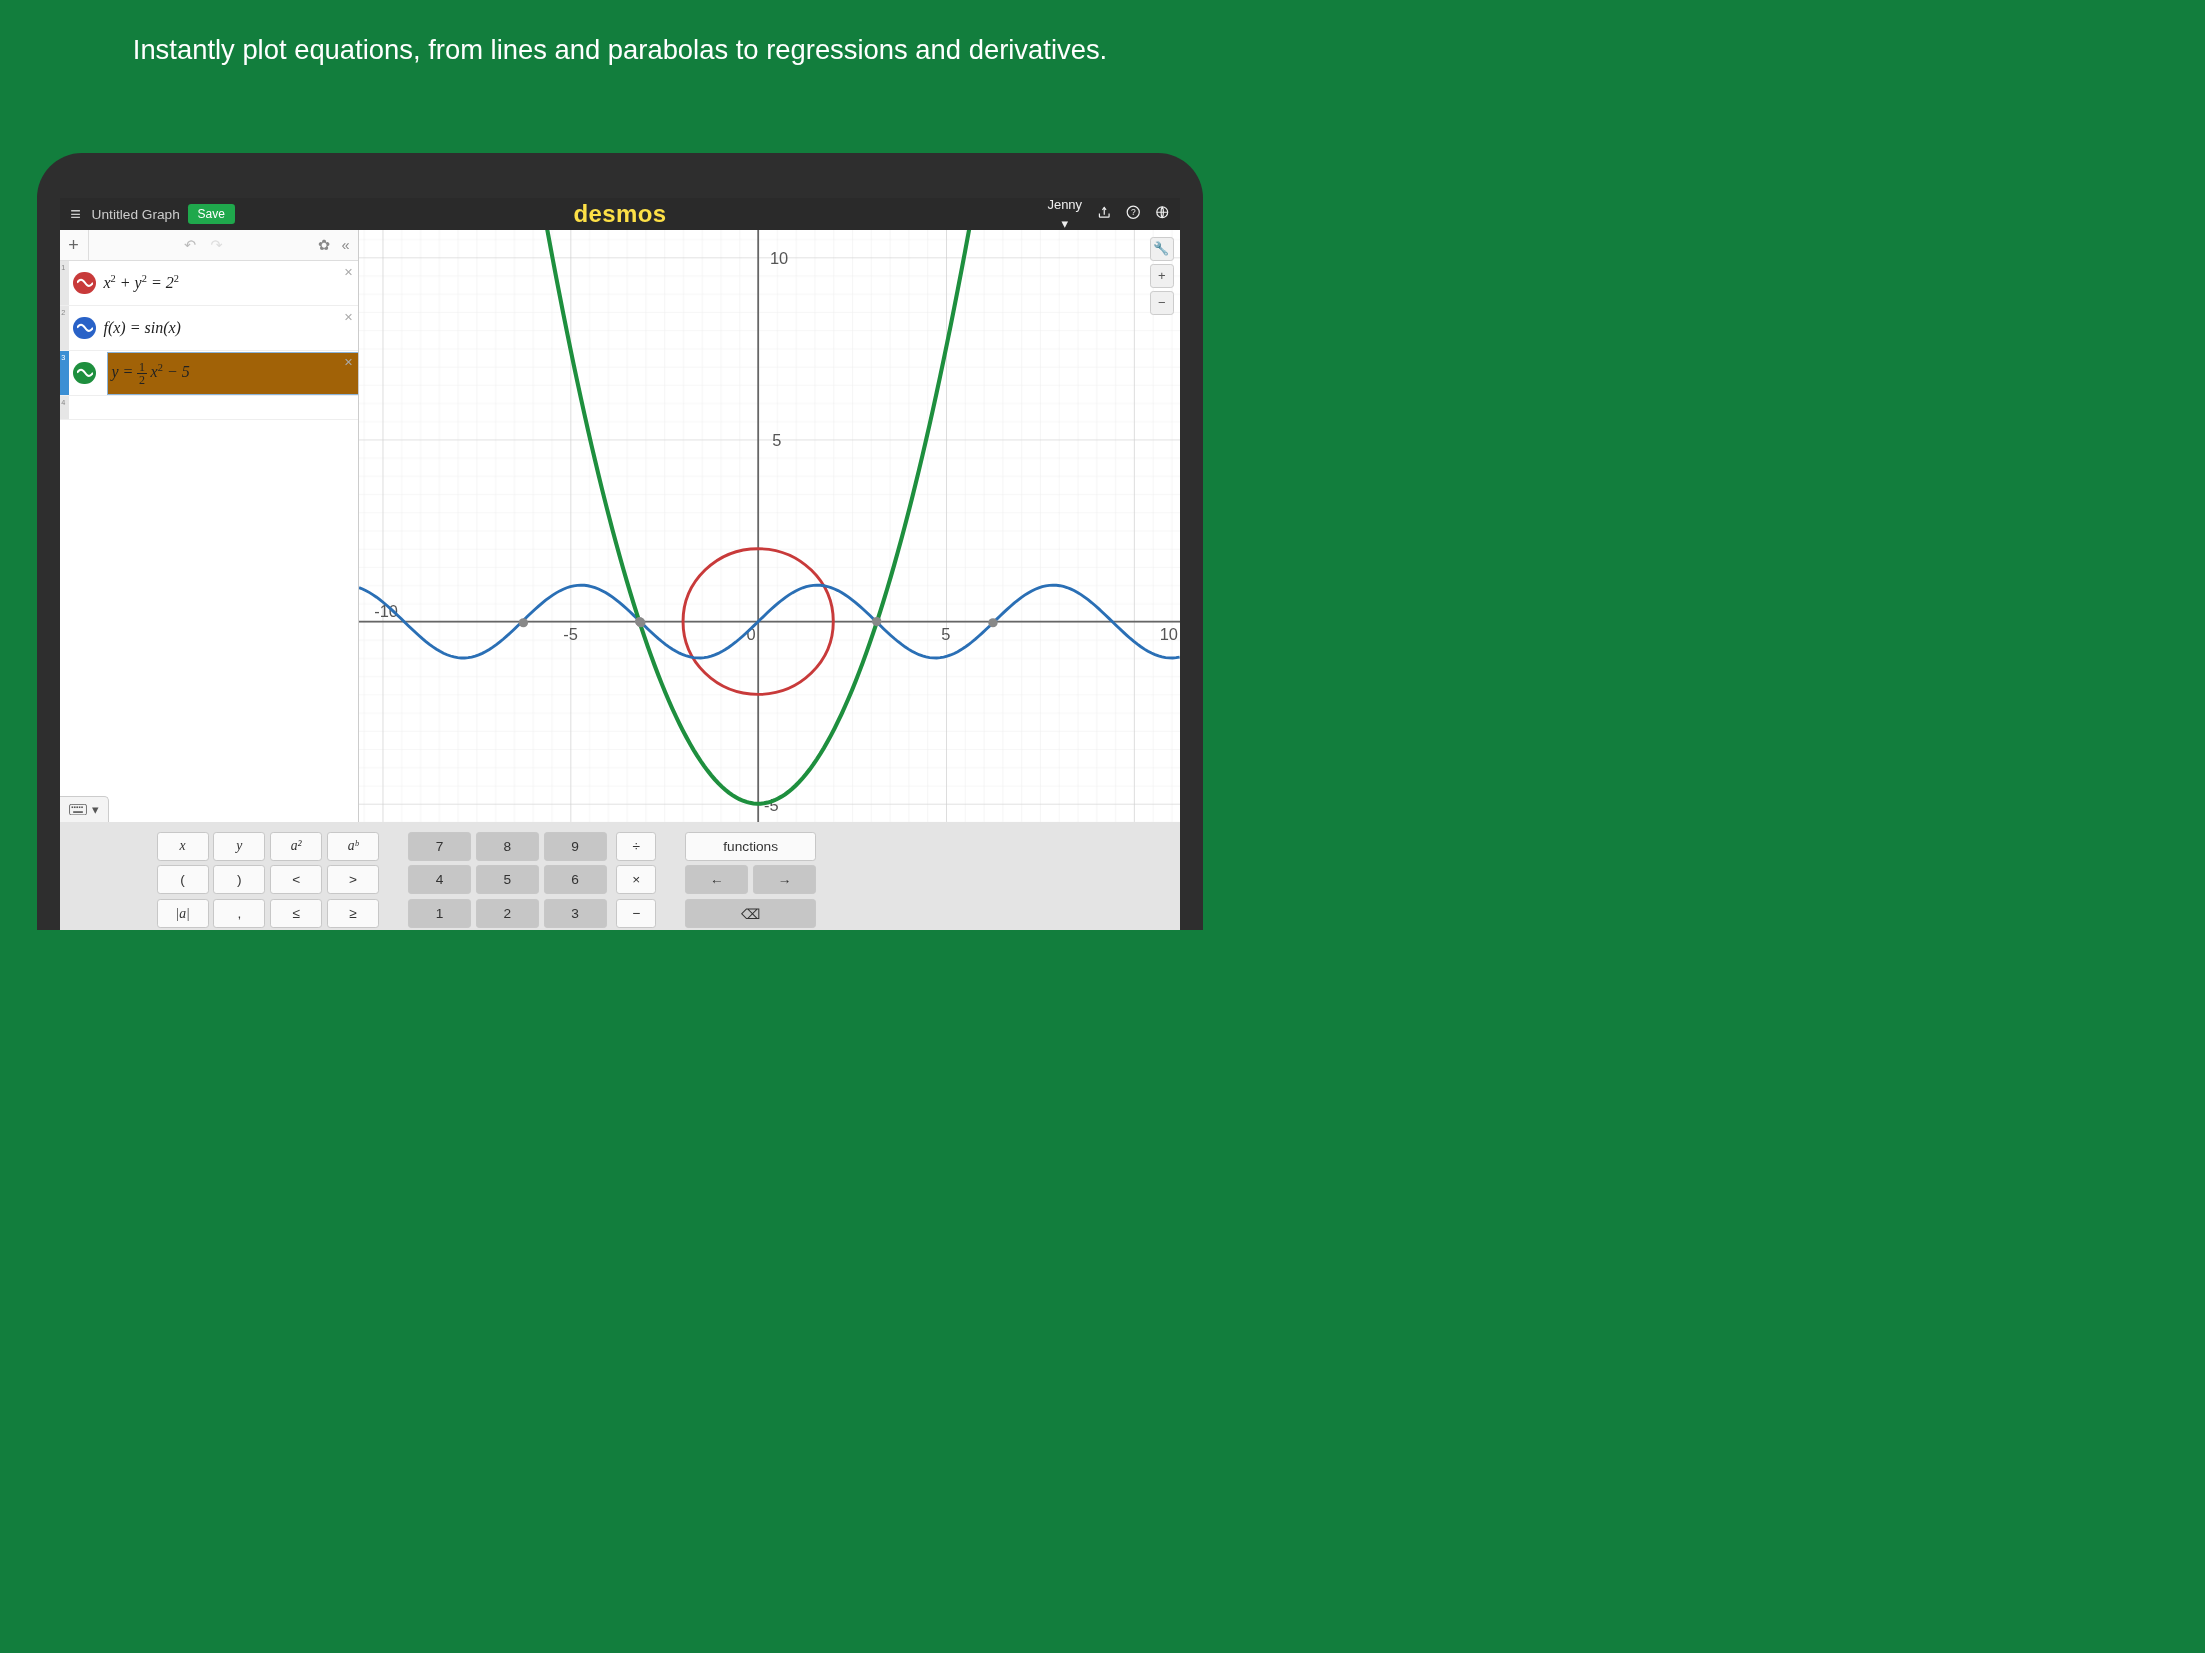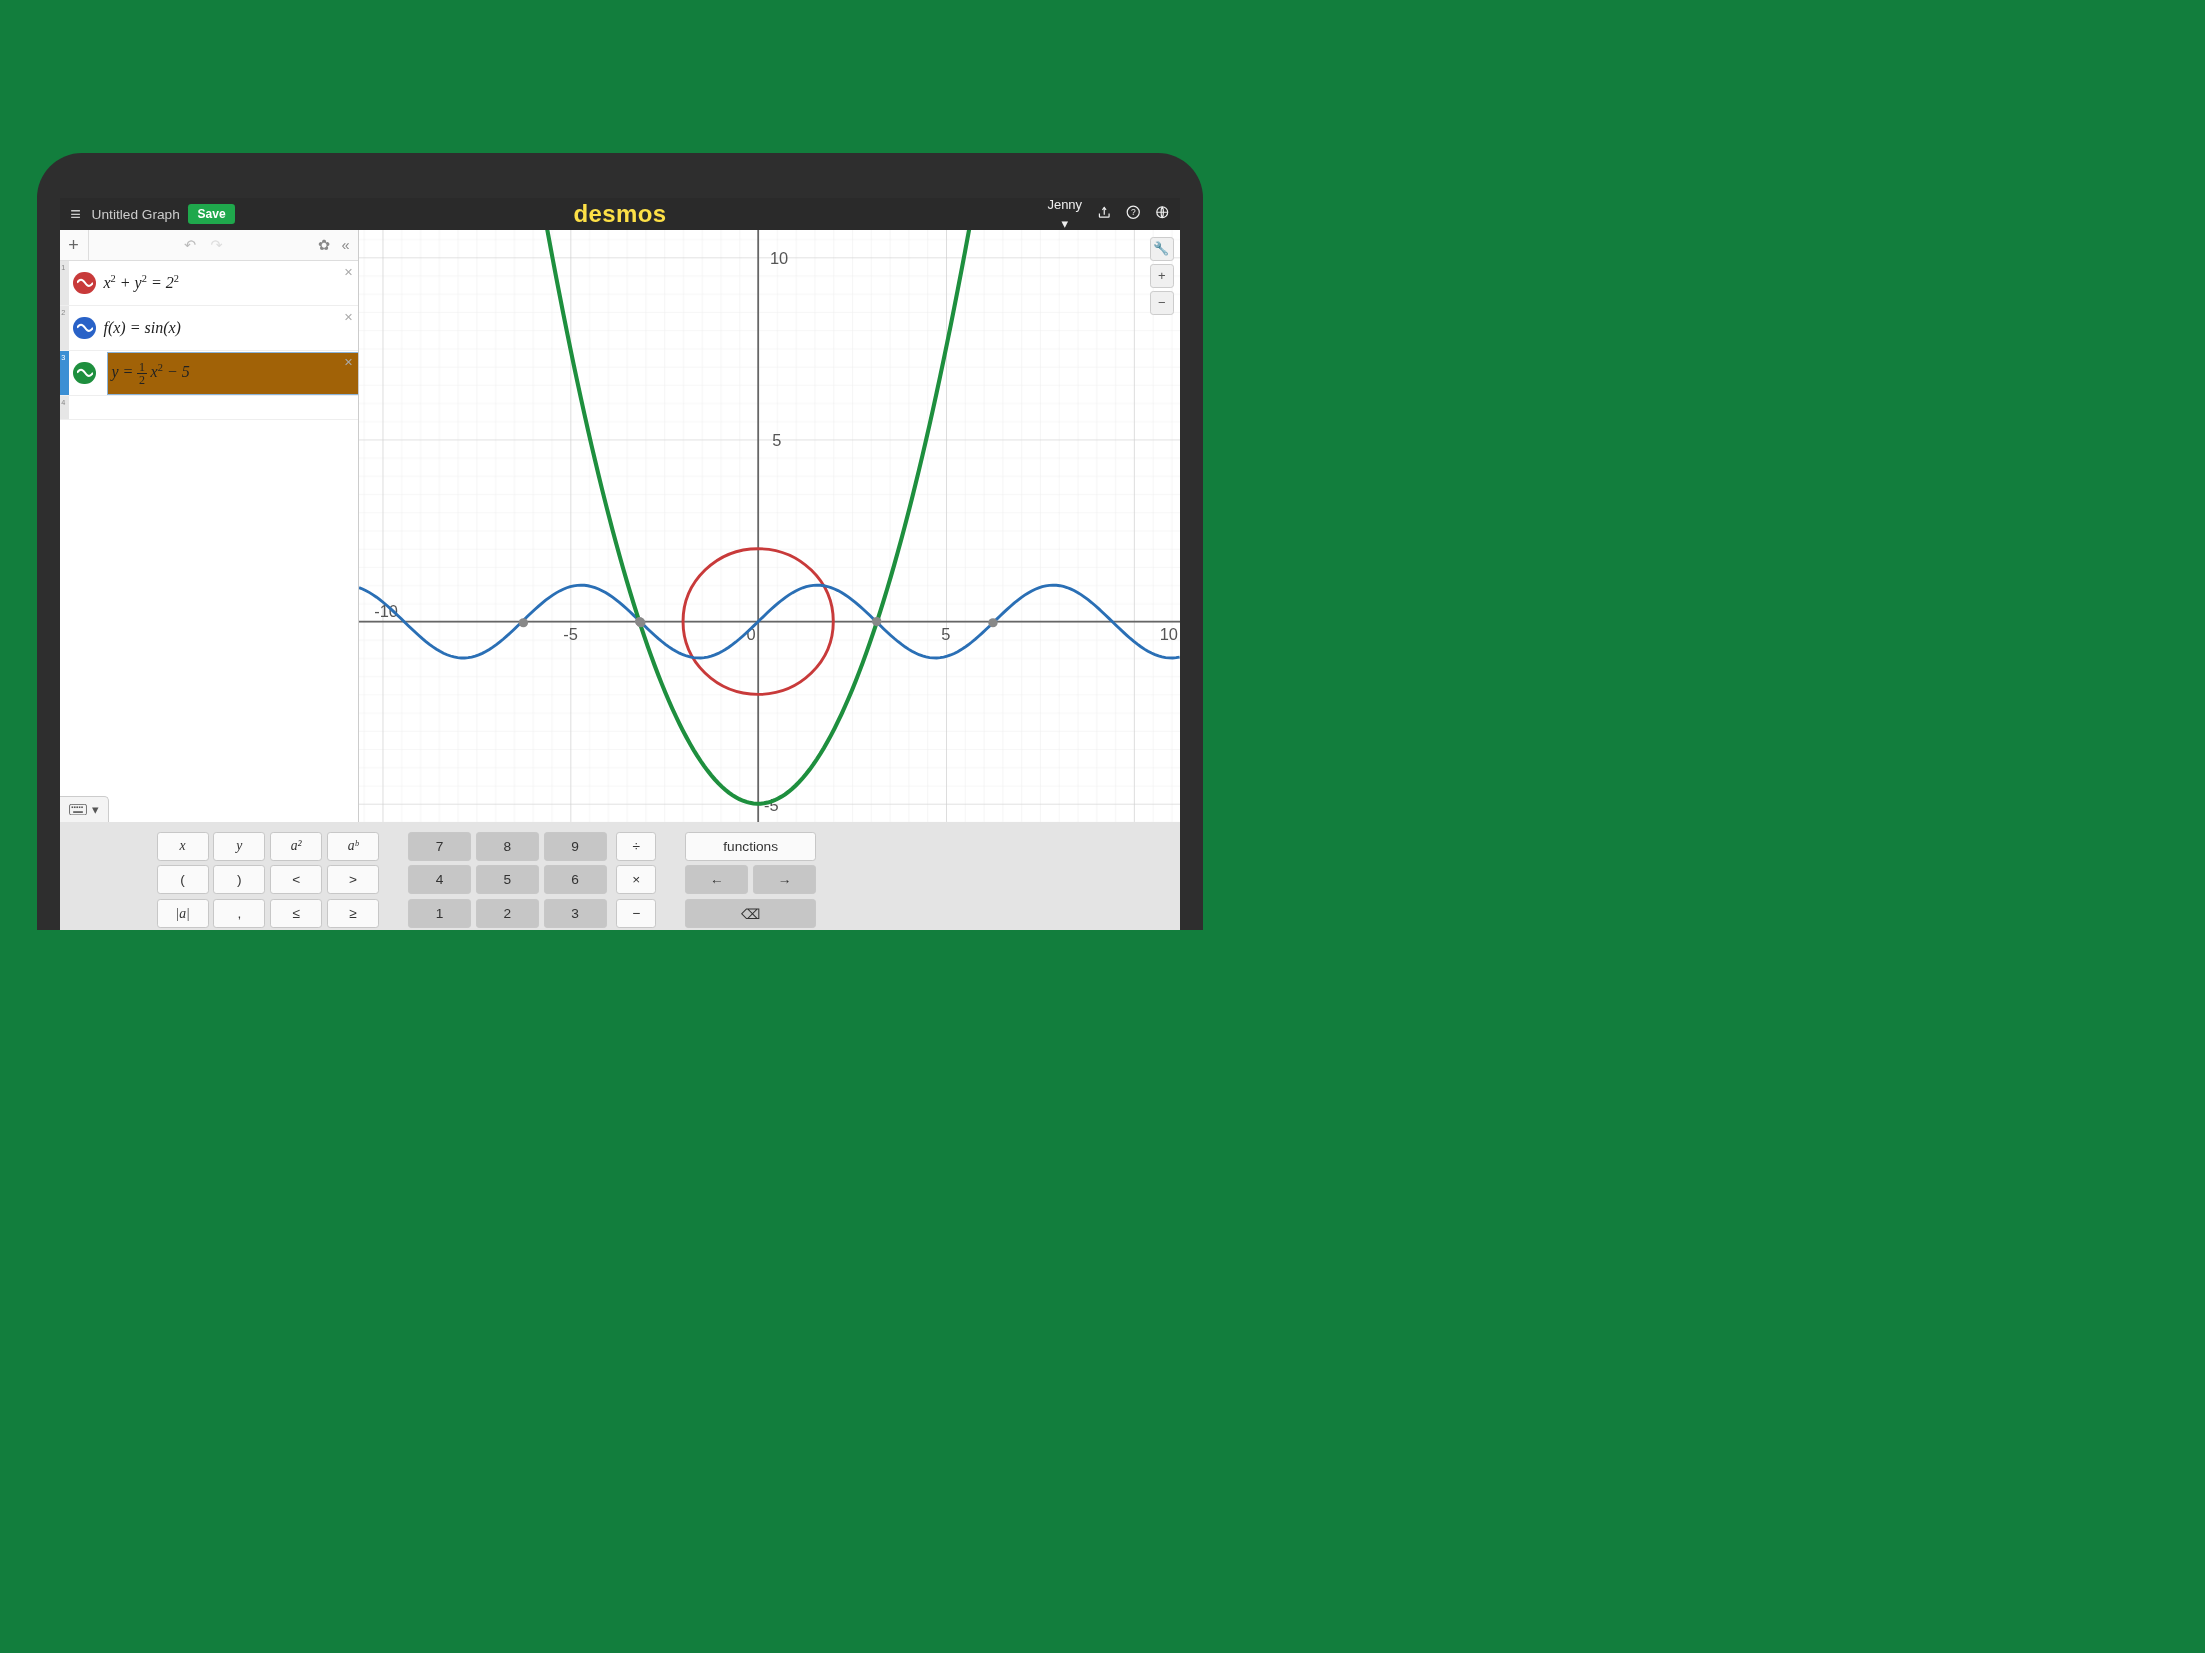--- a/index.html
+++ b/index.html
@@ -59,21 +59,21 @@
     font-size: 18px; color: #ccc;
   }
   .graph-title { color: #ccc; margin-right: 8px; }
   .save-btn {
     background: #1fa84c;
     color: #fff;
     border: none;
     padding: 3.2px 9.7px;
     border-radius: 3.2px;
     font-size: 12px;
-    font-weight: 700;
+    font-weight: 400;
   }
   .brand {
     position: absolute;
     left: 50%;
     transform: translateX(-50%);
     color: #fde047;
     font-size: 24px;
     font-weight: 700;
     letter-spacing: 0.4px;
   }
@@ -249,20 +249,21 @@
     font-style: italic;
     font-family: "Times New Roman", serif;
   }
   .key.norm { font-style: normal; font-family: Arial; }
   .key.dark { background: #c6c6c6; }
 </style>
 </head>
 <body>
 
 <div class="hero">
+  <p>Instantly plot equations, from lines and parabolas to regressions and derivatives.</p>
 </div>
 
 <div class="tablet">
   <div class="app">
 
     <div class="topbar">
       <div class="hamburger">≡</div>
       <div class="graph-title">Untitled Graph</div>
       <button class="save-btn">Save</button>
       <div class="brand">desmos</div>

